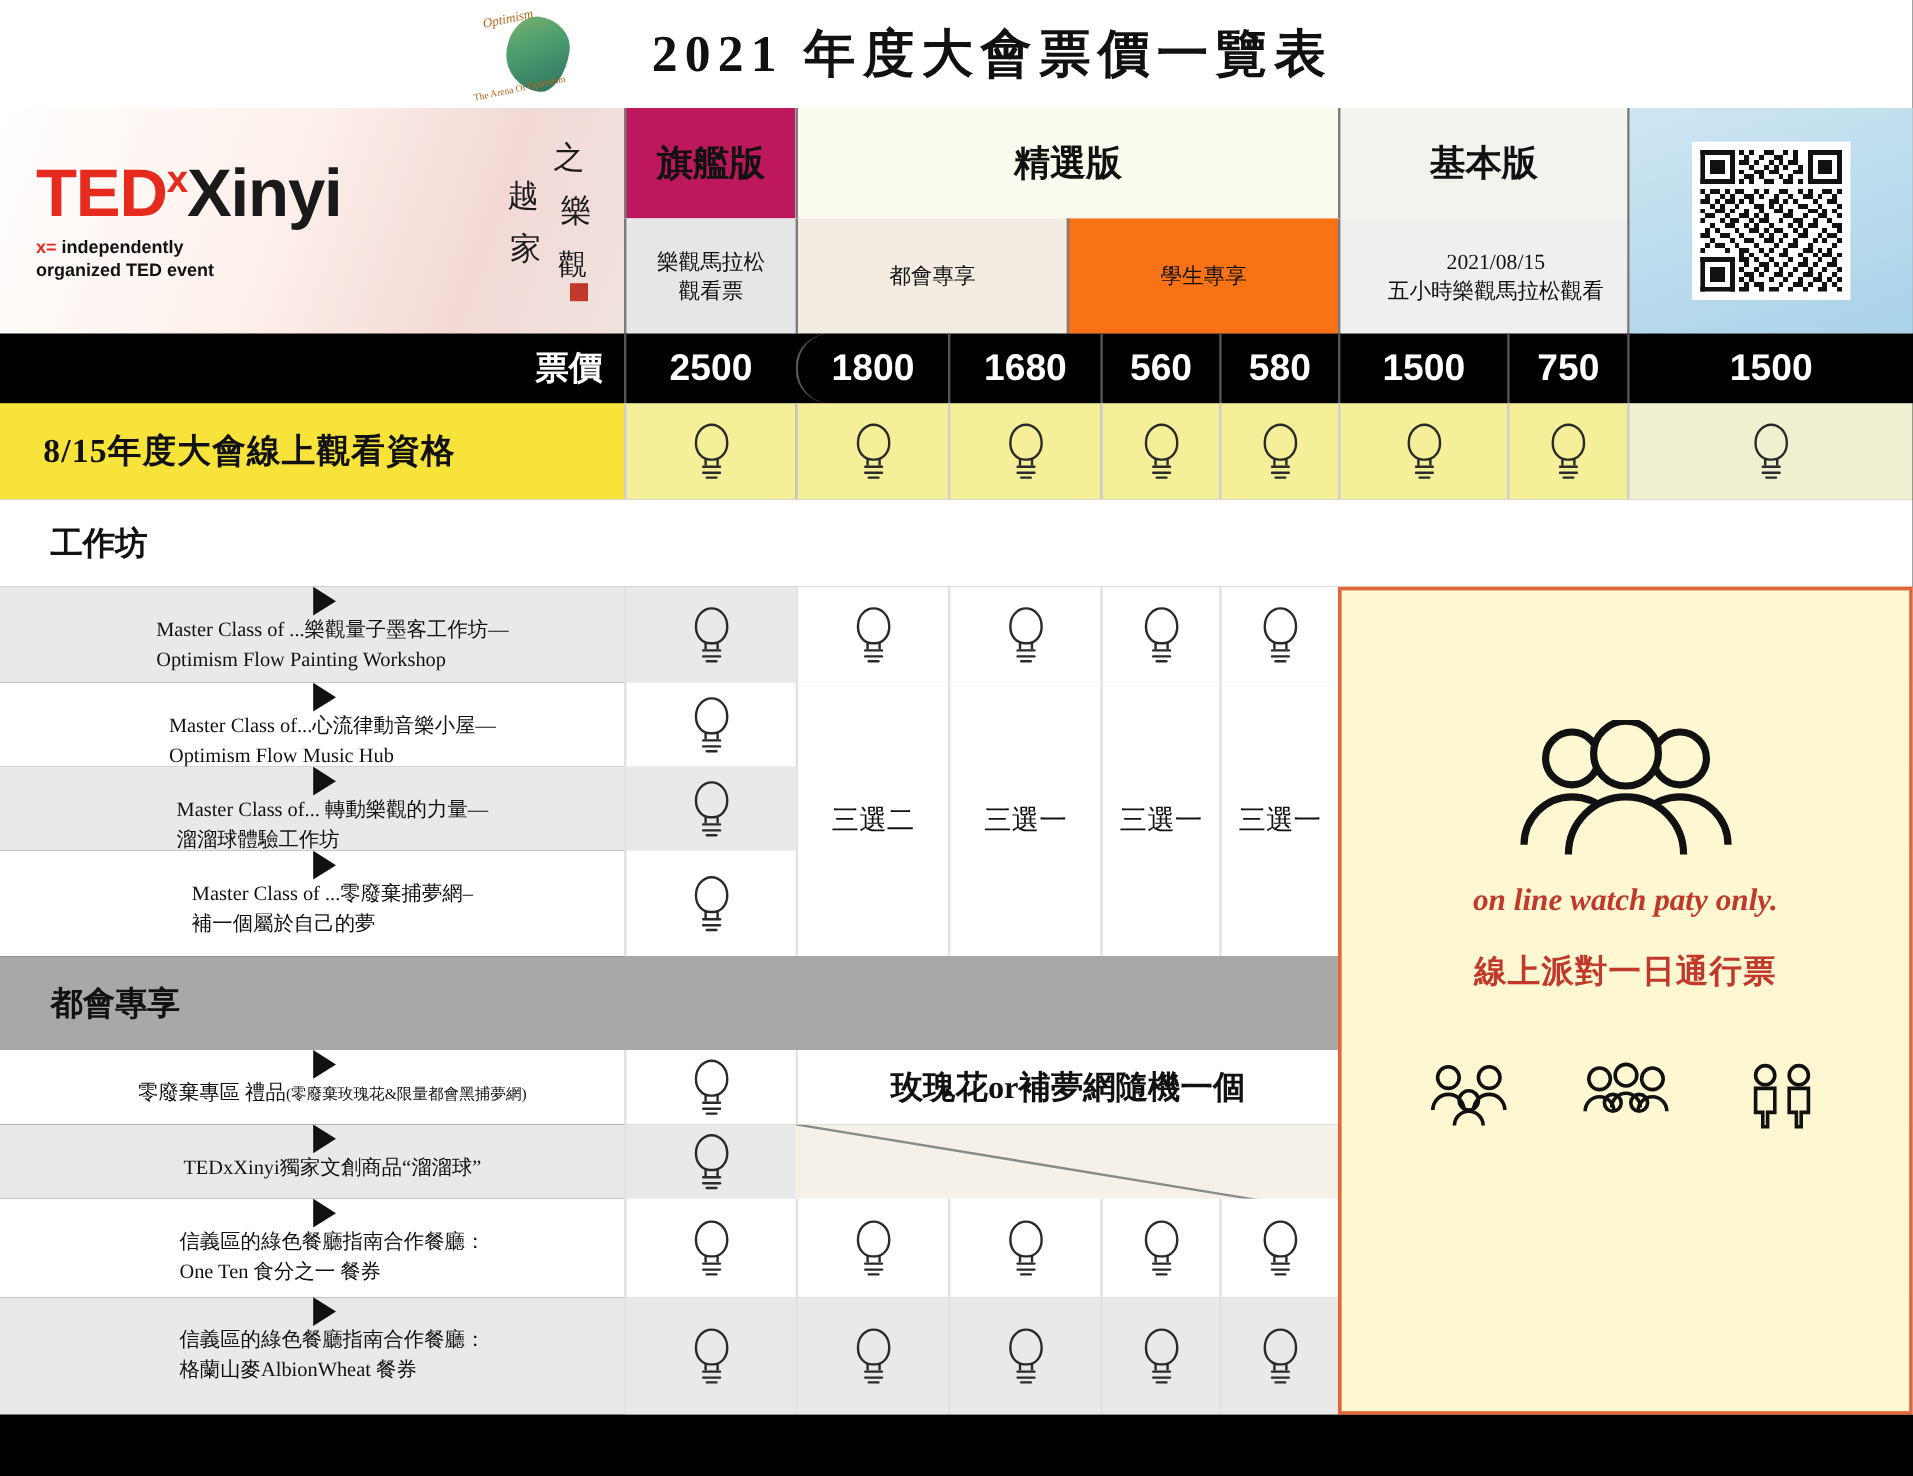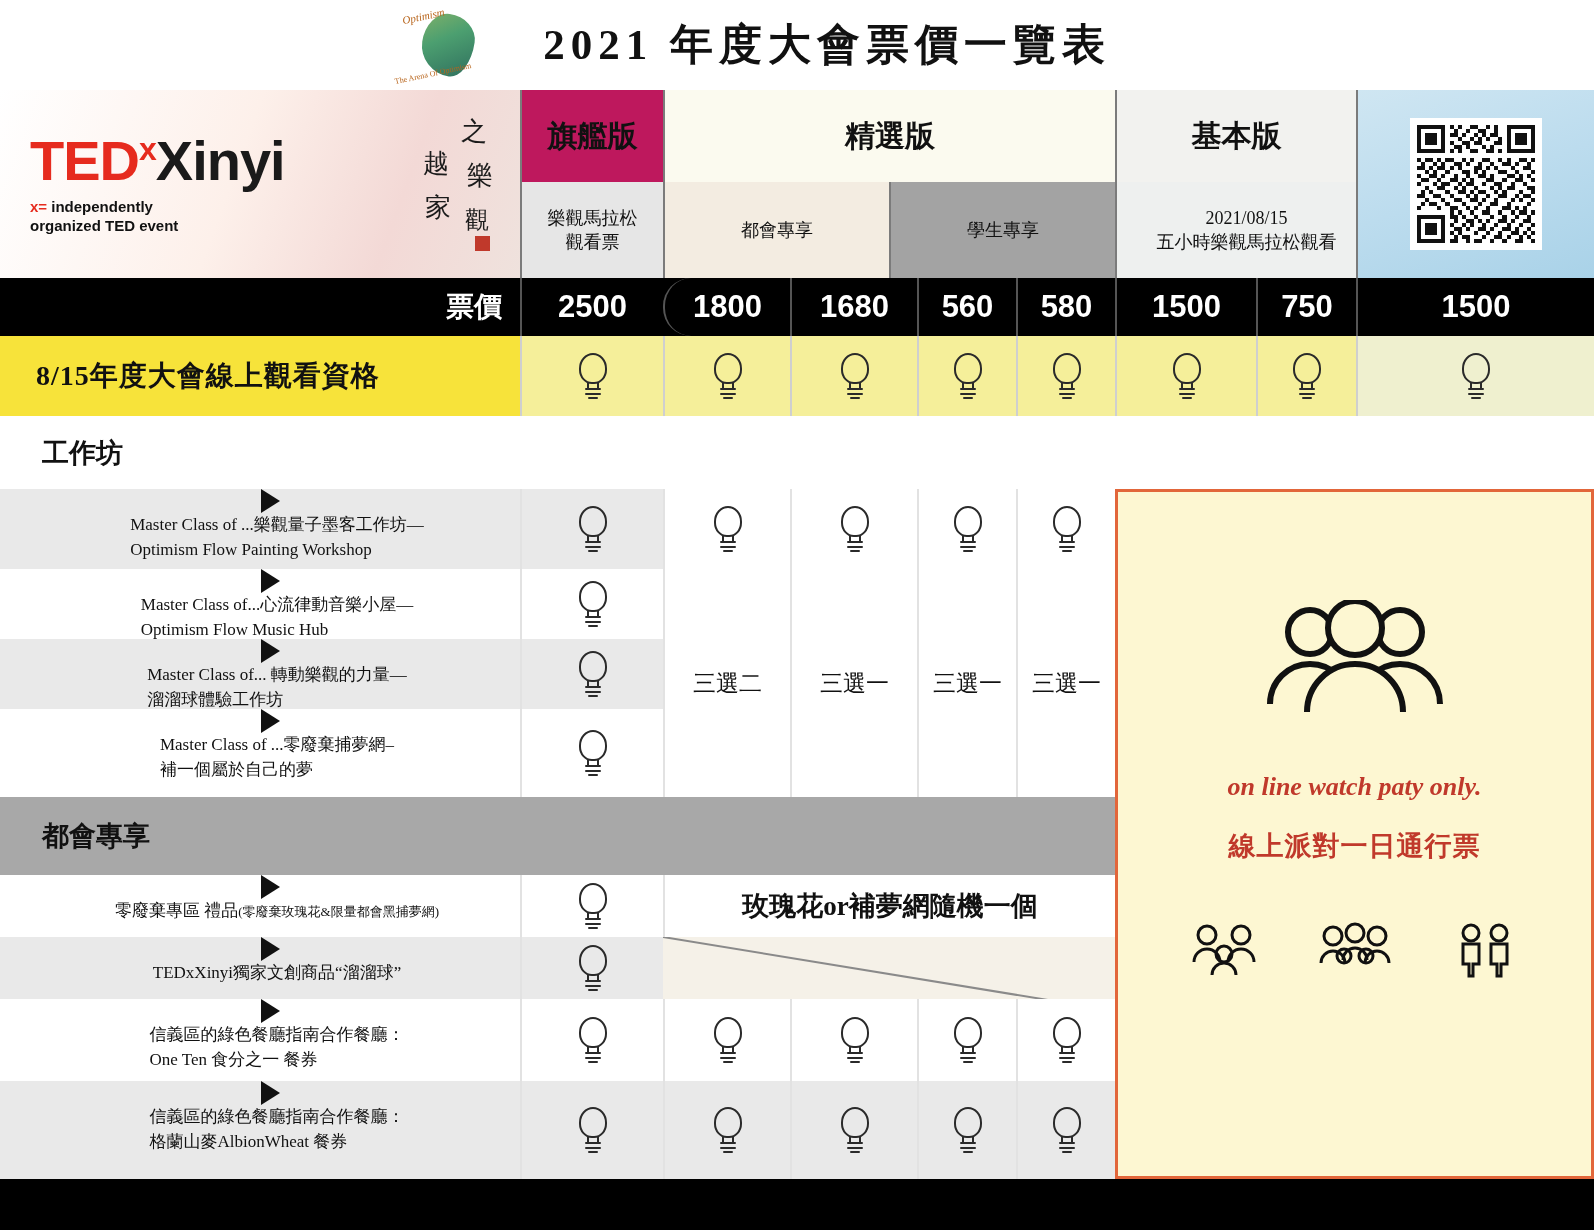--- a/index.html
+++ b/index.html
@@ -92,21 +92,21 @@
     border-left: 2px solid #7b7b7b;
     display: flex; align-items: center; justify-content: center;
     text-align: center; font-size: 18px; color: #111; line-height: 1.35;
     font-family: "Liberation Serif", serif;
   }
   .tier-a { background:#be185d; }
   .tier-b { background:#fbfaef; }
   .tier-c { background:#f2f2ef; }
   .sub-a { background:#e6e6e6; }
   .sub-b1 { background:#f3ece1; }
-  .sub-b2 { background:#a3a3a3; }
+  .sub-b2 { background:#f97316; }
   .sub-c { background:#eef0ef;padding-left:20px; }
   .qrcell {
     position:absolute; left:1356px; top:0; width:238px; height:188px;
     background: linear-gradient(160deg,#cfe6f2 0%, #bcdcee 50%, #a9d2e8 100%);
     display:flex; align-items:center; justify-content:center;
     border-left: 2px solid #7b7b7b;
   }
   .qr {
     width: 132px; height: 132px; background:#fff; padding:7px;
   }
@@ -226,21 +226,21 @@
   }
 
   
   .onlinepanel {
     position:absolute; left:1115px; top:489px; width:479px; height:690px;
     background:#fdf7d2; border:3px solid #e2663a;
     display:flex; flex-direction:column; align-items:center;
   }
   .people-main { margin-top:108px; }
   .op-text1 {
-    margin-top:38px; font-size:26px; font-style:italic; font-weight:bold;
+    font-size:26px; font-style:italic; font-weight:bold;
     color:#c0392b; font-family:"Liberation Serif", serif;
   }
   .op-text2 {
     margin-top:26px; font-size:27px; font-weight:bold; color:#c0392b;
     font-family:"Liberation Serif", serif; letter-spacing:1px;
   }
   .op-icons {
     margin-top:58px; display:flex; gap:58px; align-items:flex-end;
   }
 

